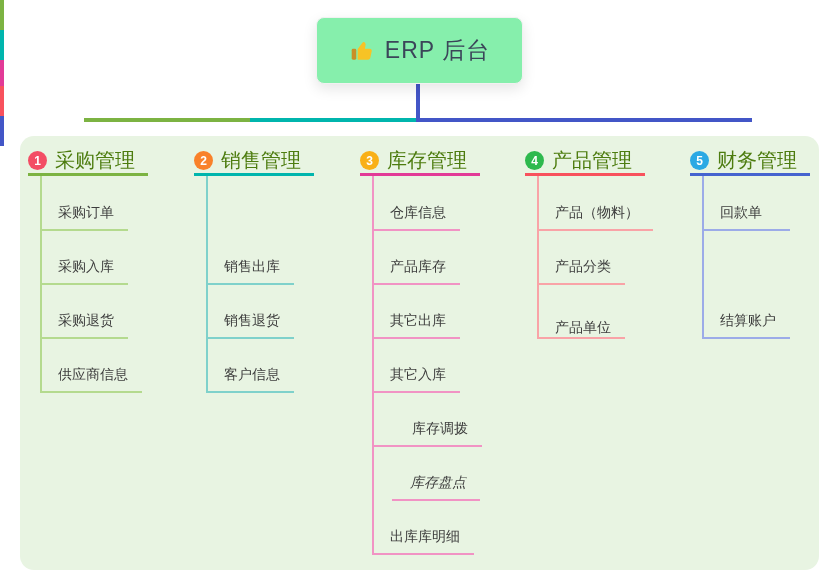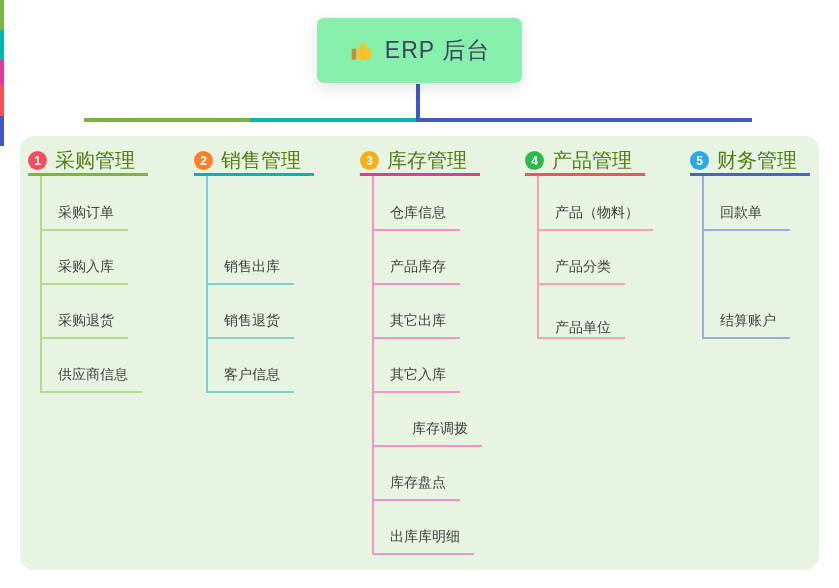--- a/index.html
+++ b/index.html
@@ -129,21 +129,21 @@
     </div>
   <div class="child b3" style="left:372px; top:305px;">
       <span>其它出库</span>
     </div>
   <div class="child b3" style="left:372px; top:359px;">
       <span>其它入库</span>
     </div>
   <div class="child b3" style="left:372px; top:413px;padding-left:40px;">
       <span>库存调拨</span>
     </div>
-  <div class="child b3" style="left:372px; top:467px;">
+  <div class="child b3" style="left:392px; top:467px;font-style:italic;">
       <span>库存盘点</span>
     </div>
   <div class="child b3" style="left:372px; top:521px;">
       <span>出库库明细</span>
     </div>
 
   <div class="branch-header b4" style="left:525px;">
     <span class="badge">4</span>
     <span class="branch-label">产品管理</span>
   </div>

